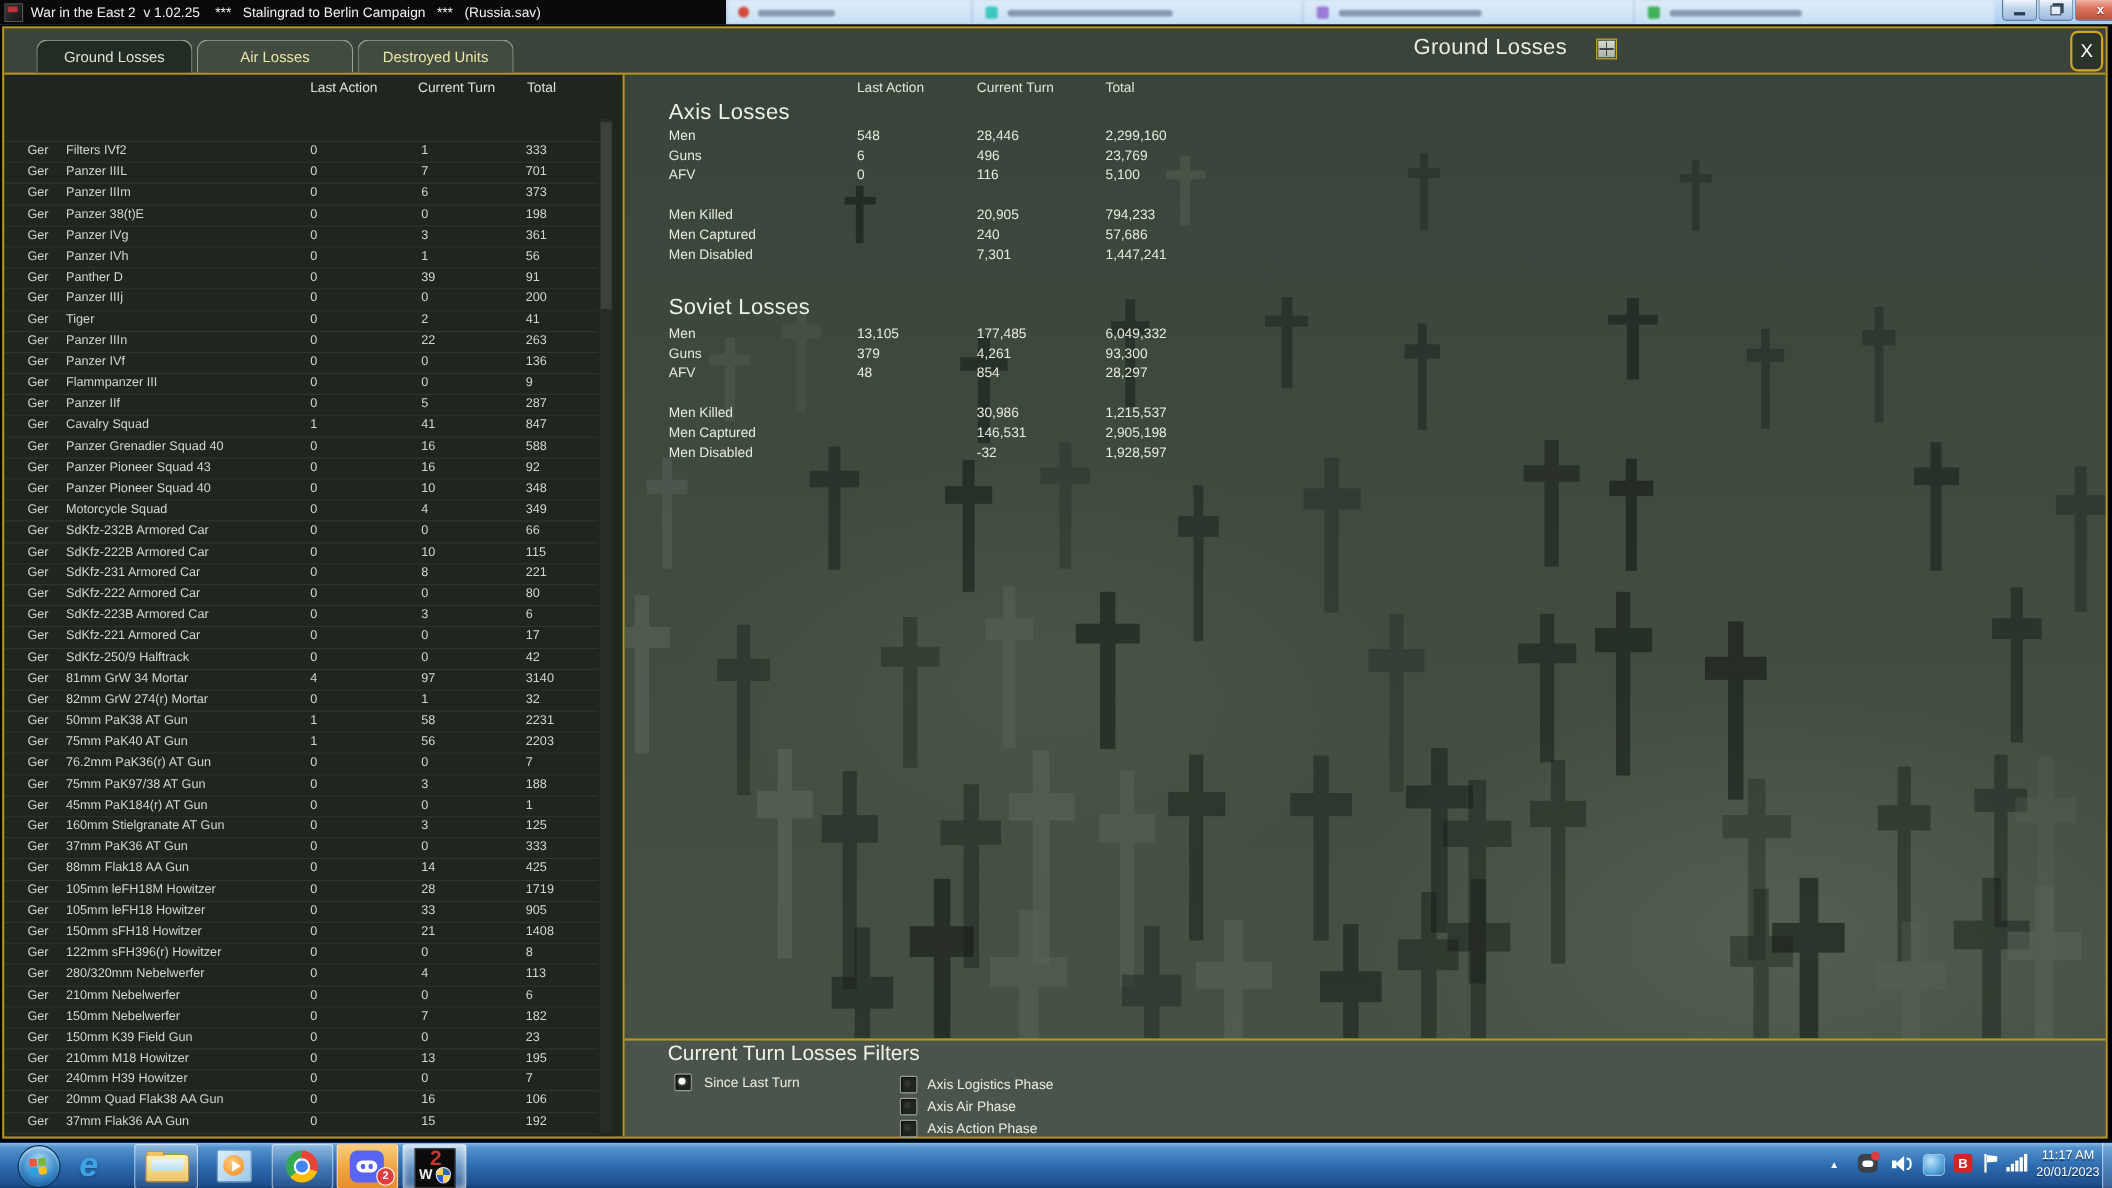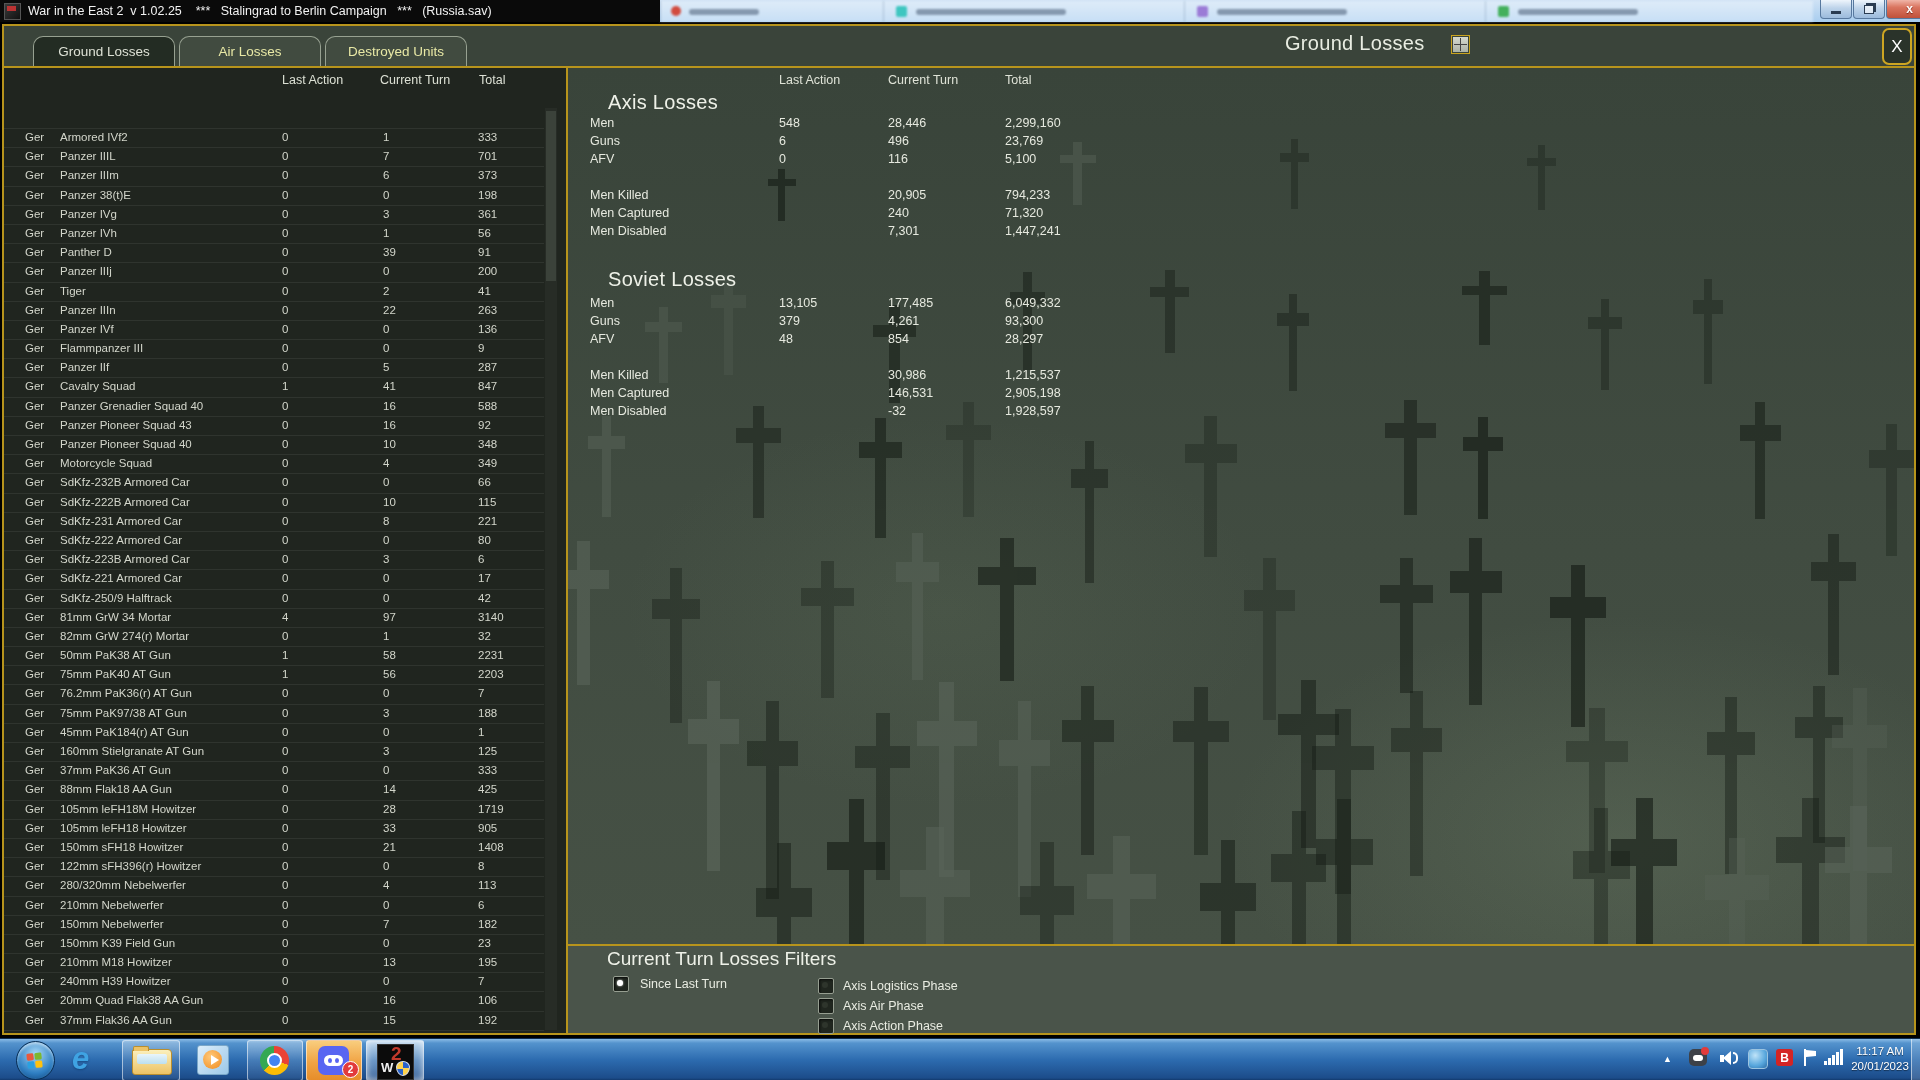--- a/index.html
+++ b/index.html
@@ -50,21 +50,21 @@
       radial-gradient(ellipse 460px 280px at 28% 62%, rgba(120,140,110,.13), transparent 70%),
       linear-gradient(180deg,#39443a,#414c41 55%,#465145);}
   .cross{position:absolute;background:#151c15;}
   .cross::before{content:"";position:absolute;top:20%;left:-150%;width:400%;height:13%;background:inherit;}
   .stats{position:absolute;inset:0;z-index:2;}
   .rh{position:absolute;top:5px;font-size:12.5px;color:#dfe3d7;}
   .sec-title{position:absolute;left:40px;font-size:20px;color:#eef1e8;letter-spacing:.3px;}
   .stat-rows{position:absolute;left:0;right:0;}
   .srow{position:relative;height:18px;}
   .srow span{position:absolute;top:1px;font-size:12.5px;color:#e6e9df;white-space:nowrap;}
-  .s0{left:22px}.s1{left:211px}.s2{left:320px}.s3{left:437px}
+  .s0{left:40px}.s1{left:211px}.s2{left:320px}.s3{left:437px}
   
   .filters{position:absolute;left:0;top:876px;width:1346px;height:89px;background:#4a544a;border-top:2px solid #b7941c;box-sizing:border-box;}
   .f-head{position:absolute;left:39px;top:2px;font-size:19px;color:#eef1e8;}
   .fradio{position:absolute;left:45px;top:30px;display:flex;align-items:center;gap:11px;}
   .fcol{position:absolute;top:30px;text-align:right;}
   .frow{display:flex;align-items:center;gap:9px;height:20px;}
   .flabel{font-size:12.5px;color:#e9ece2;}
   .chk{width:14px;height:14px;background:#20261f;border:1px solid #969e91;box-shadow:inset 1px 1px 2px rgba(0,0,0,.7);border-radius:2px;position:relative;flex:0 0 auto;}
   .chk::after{content:"";position:absolute;left:3px;top:3px;width:6px;height:6px;border-radius:50%;background:#2e352c;}
   .chk.selected::after{background:#fff;box-shadow:0 0 2px #fff;}
@@ -171,21 +171,21 @@
   </div>
 
   <div class="left-panel">
     <span class="lh" style="left:278px;">Last Action</span>
     <span class="lh" style="left:376px;">Current Turn</span>
     <span class="lh" style="left:475px;">Total</span>
     <div class="rows">
 
     <div class="trow">
           <span class="c0">Ger</span>
-          <span class="c1">Armored IVf2</span>
+          <span class="c1">Filters IVf2</span>
           <span class="c2">0</span>
           <span class="c3">1</span>
           <span class="c4">333</span>
         </div>
         <div class="trow">
           <span class="c0">Ger</span>
           <span class="c1">Panzer IIIL</span>
           <span class="c2">0</span>
           <span class="c3">7</span>
           <span class="c4">701</span>
@@ -613,21 +613,21 @@
       <div class="srow">
             <span class="s0">Men Killed</span>
             <span class="s1"></span>
             <span class="s2">20,905</span>
             <span class="s3">794,233</span>
           </div>
           <div class="srow">
             <span class="s0">Men Captured</span>
             <span class="s1"></span>
             <span class="s2">240</span>
-            <span class="s3">71,320</span>
+            <span class="s3">57,686</span>
           </div>
           <div class="srow">
             <span class="s0">Men Disabled</span>
             <span class="s1"></span>
             <span class="s2">7,301</span>
             <span class="s3">1,447,241</span>
           </div>
         </div>
 
       <div class="sec-title" style="top:200px;">Soviet Losses</div>

